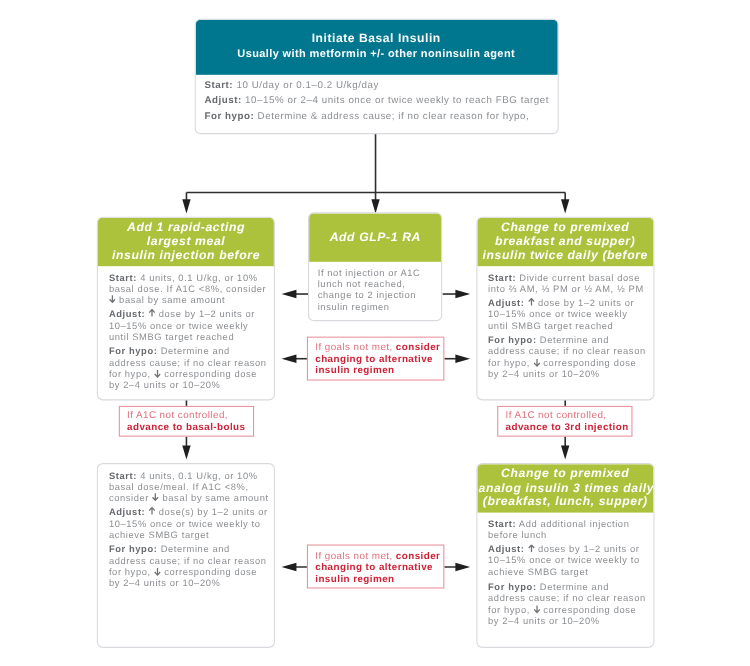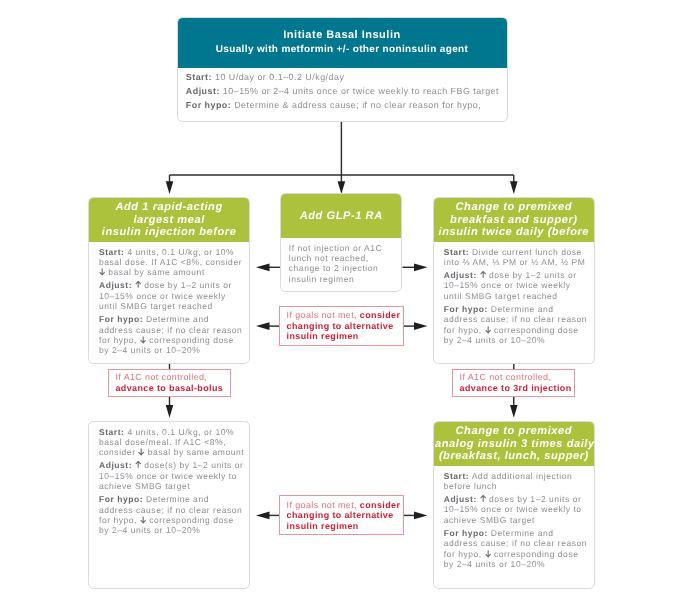--- a/index.html
+++ b/index.html
@@ -148,21 +148,21 @@
   <div class="card" style="left:433px;top:196.8px;width:161.7px;height:167.3px;">
     <div class="card-head green" style="height:44px;background:#adc23c;">
       <div>
           <span>Change to premixed</span>
           <span>breakfast and supper)</span>
           <span>insulin twice daily (before</span>
         </div>
     </div>
     <div class="card-body">
         <p>
-          <span class="ln"><b>Start:</b><span> Divide current lunch dose</span></span>
+          <span class="ln"><b>Start:</b><span> Divide current basal dose</span></span>
           <span class="ln"><span>into ⅔ AM, ⅓ PM or ½ AM, ½ PM</span></span>
         </p>
         <p>
           <span class="ln"><b>Adjust:</b><span><span> <svg class="gly" viewBox="0 0 60 72" aria-hidden="true">
                   <path d="M30 62 V8 M6 28 L30 2 L54 28" fill="none" stroke="currentColor" stroke-width="11" stroke-linecap="butt" stroke-linejoin="miter"></path>
                 </svg> dose by 1–2 units or</span></span></span>
           <span class="ln"><span>10–15% once or twice weekly</span></span>
           <span class="ln"><span>until SMBG target reached</span></span>
         </p>
         <p>

